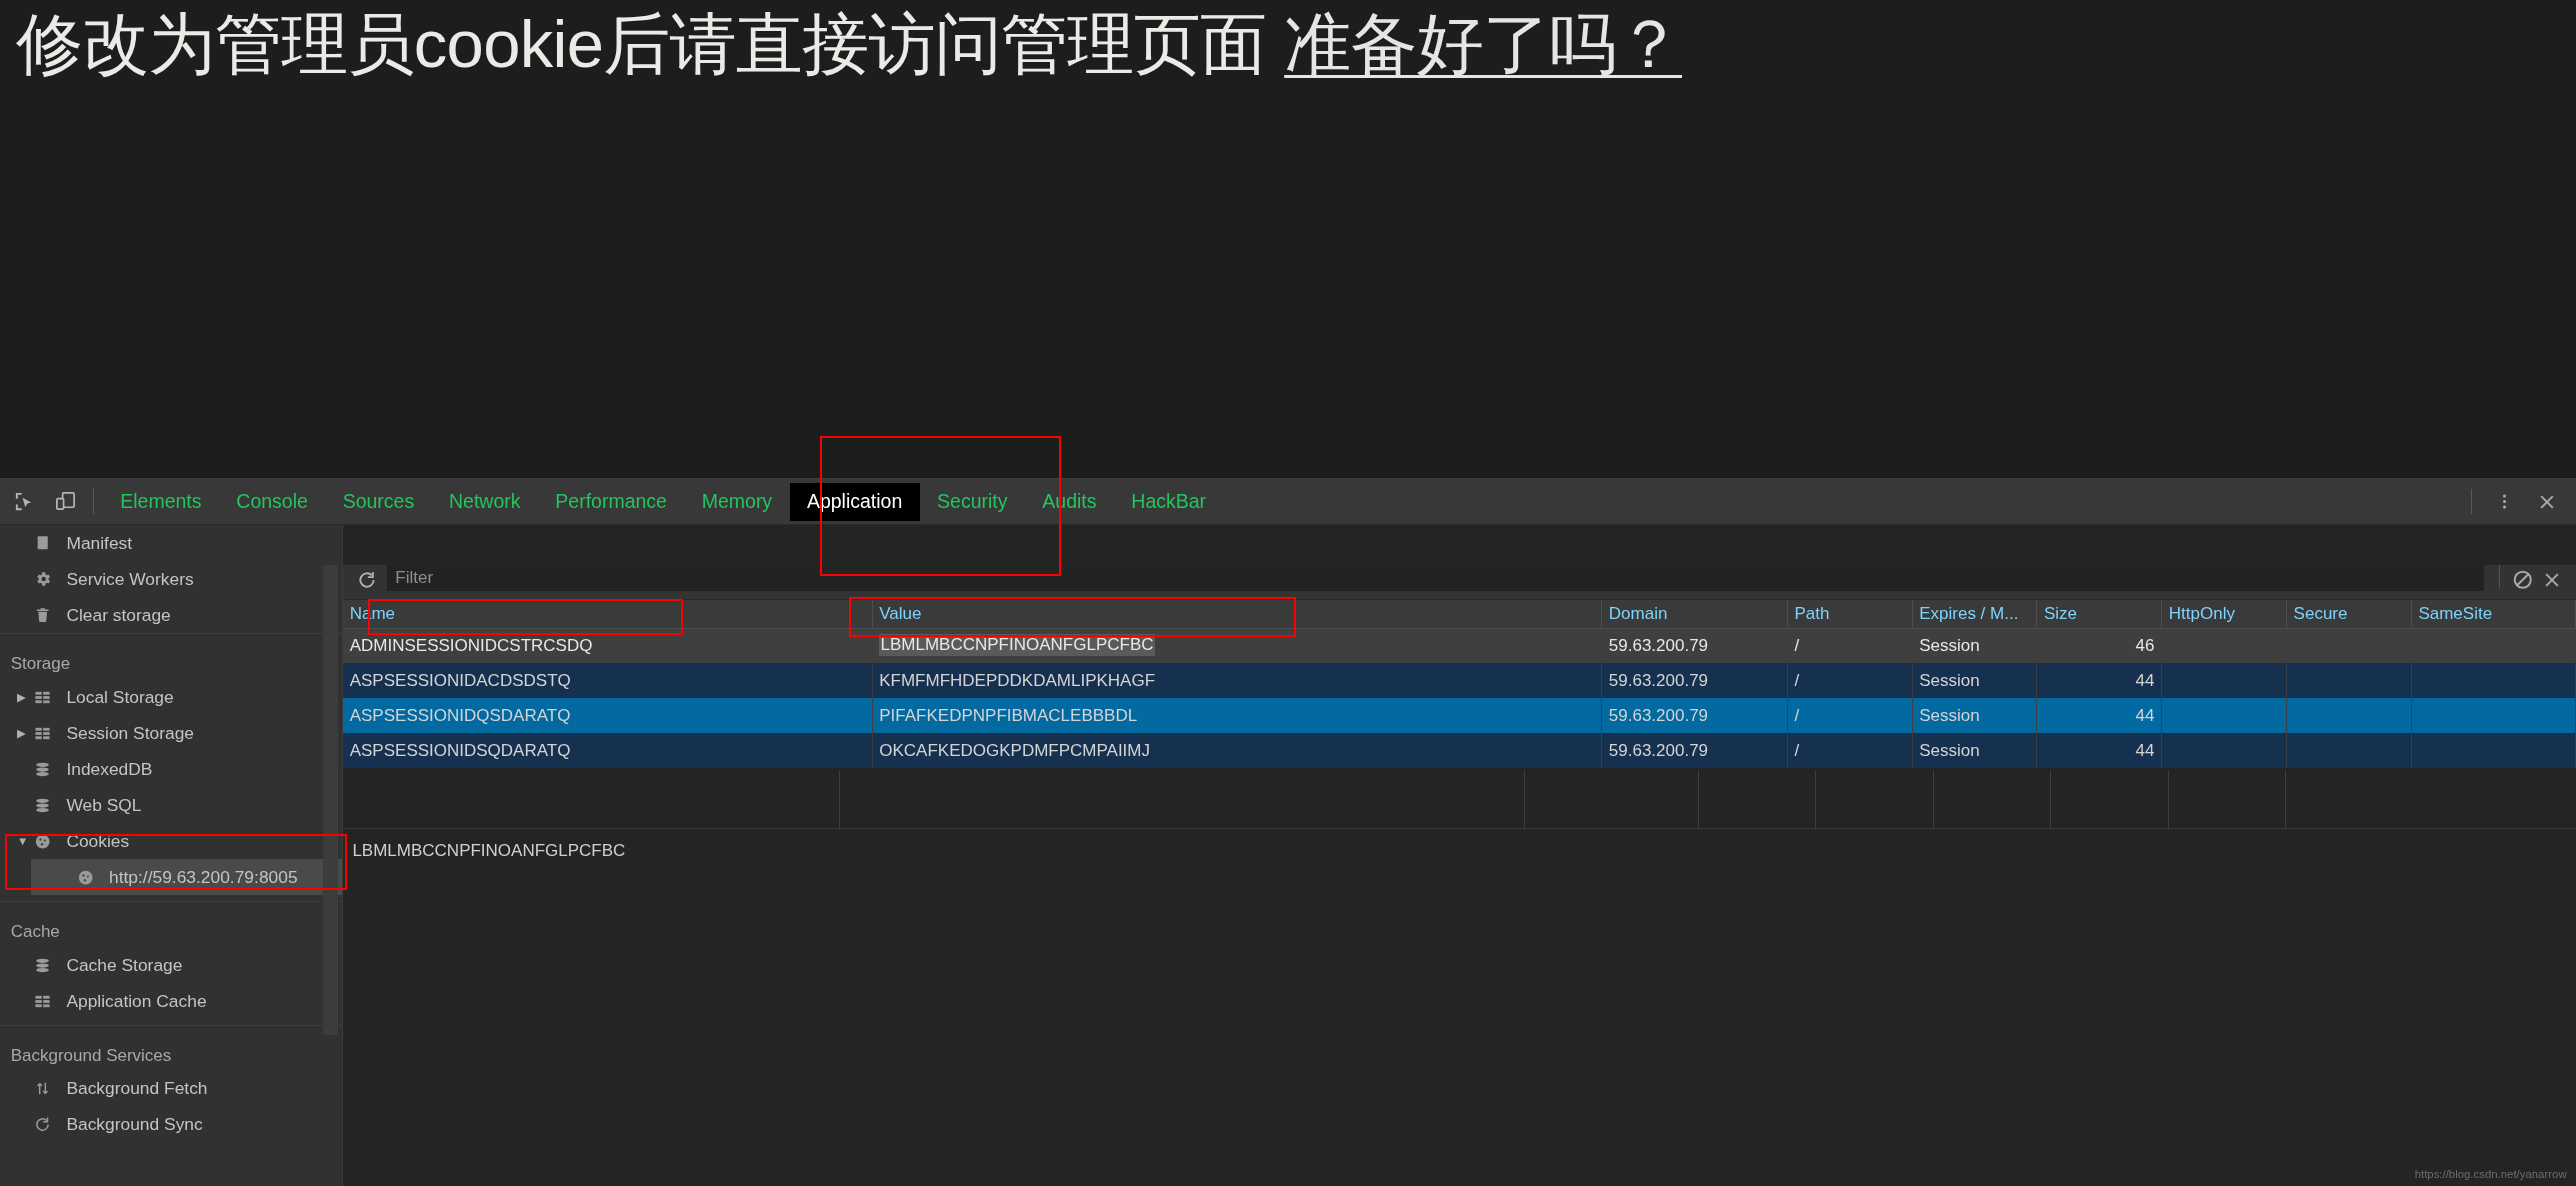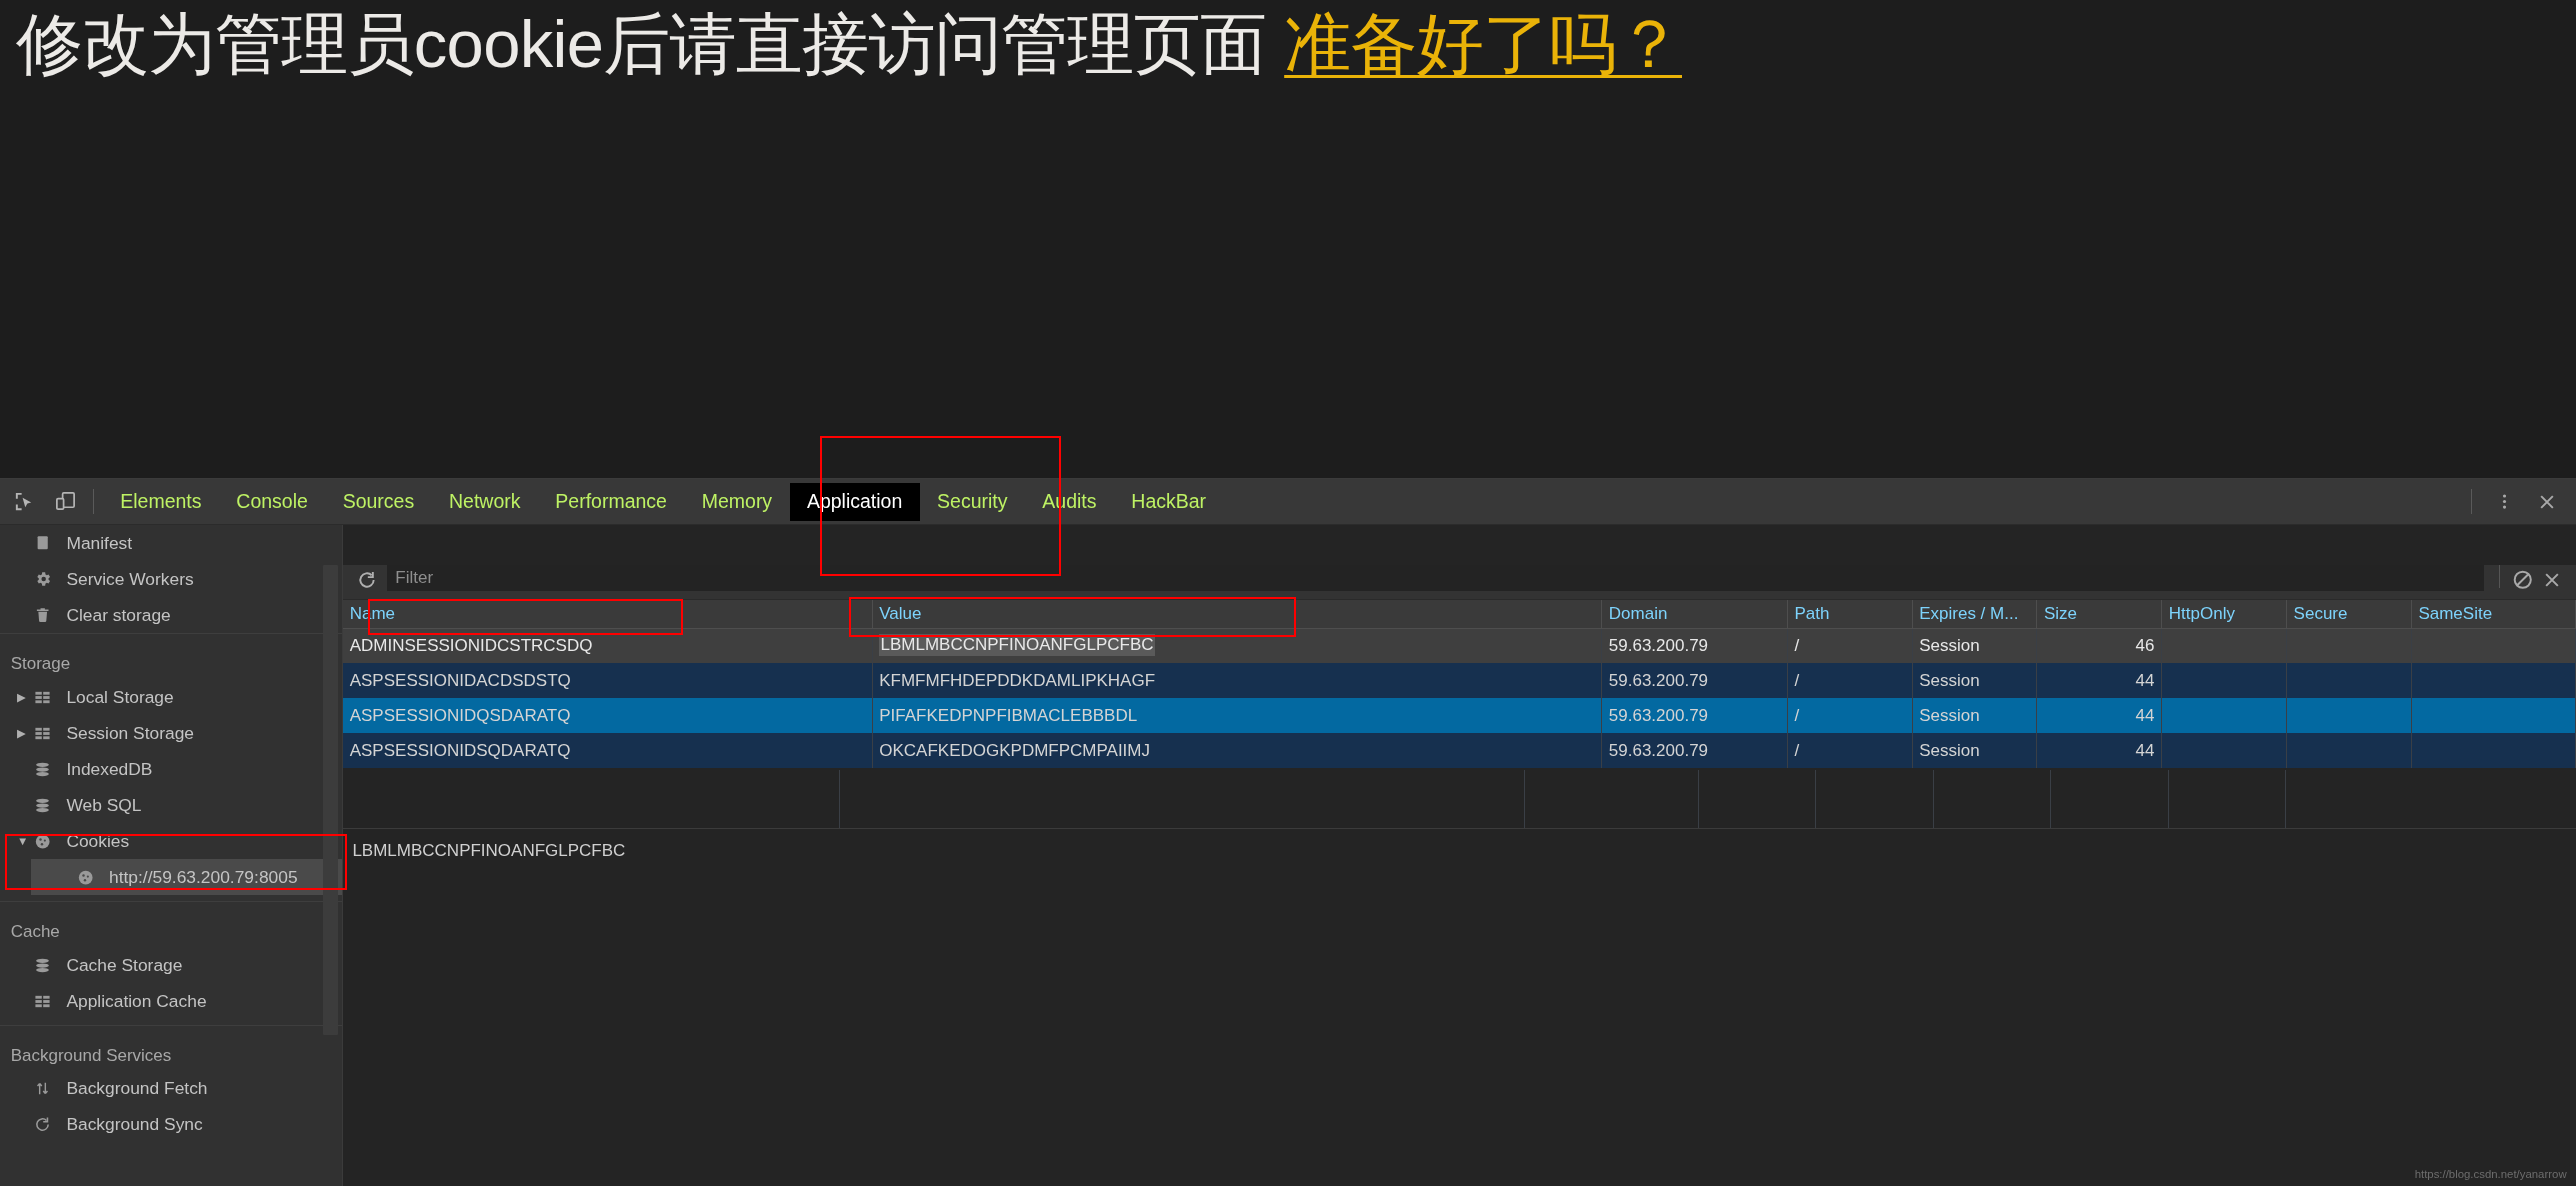--- a/index.html
+++ b/index.html
@@ -16,21 +16,21 @@
     position:absolute; left:0; top:0; width:2576px; height:478px;
     background:#1d1d1d;
   }
   .page-headline {
     position:absolute; left:16px; top:6.7px;
     font-size:67px; line-height:1.1; white-space:nowrap;
     color:#eceae7; font-weight:400;
     letter-spacing:-0.7px;
   }
   .page-link {
-    color:#eab308; text-decoration:underline;
+    color:#e5e5e5; text-decoration:underline;
     text-decoration-thickness:3.4px; text-underline-offset:8px;
   }
 
   
   #devtools {
     position:absolute; left:0; top:478px; width:2576px; height:709px;
     background:#242424;
     border-top:0.7px solid #3b3b3b;
     font-size:0;
   }
@@ -46,21 +46,21 @@
     width:35px; height:35px; margin-left:6.7px;
     display:flex; align-items:center; justify-content:center;
     cursor:pointer; flex:none;
   }
   .tb-sep {
     width:0.7px; height:25.5px; background:#5a5a5a; margin:0 9.4px; flex:none;
   }
   .tab {
     height:46px; padding:0 17.4px;
     display:flex; align-items:center; justify-content:center;
-    font-size:19.5px; color:#bef264; cursor:pointer; white-space:nowrap; flex:none;
+    font-size:19.5px; color:#22c55e; cursor:pointer; white-space:nowrap; flex:none;
     font-family:"Liberation Sans",sans-serif;
   }
   .tab.active { background:#000; color:#ffffff; height:38px; align-self:center; }
   .tb-right { margin-left:auto; display:flex; align-items:center; padding-right:12px; }
 
   
   #dt-body {
     position:relative; width:100%; height:663px;
     display:flex;
   }

